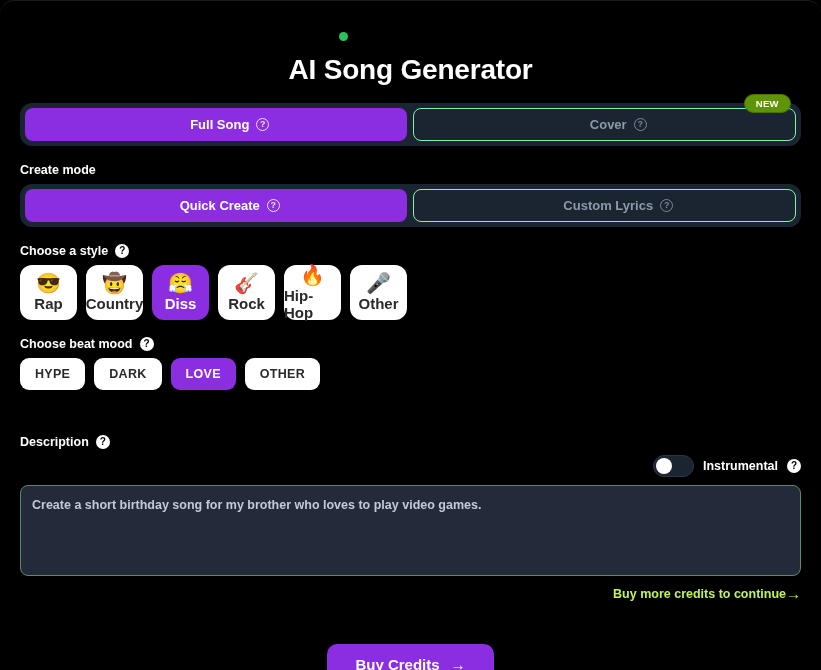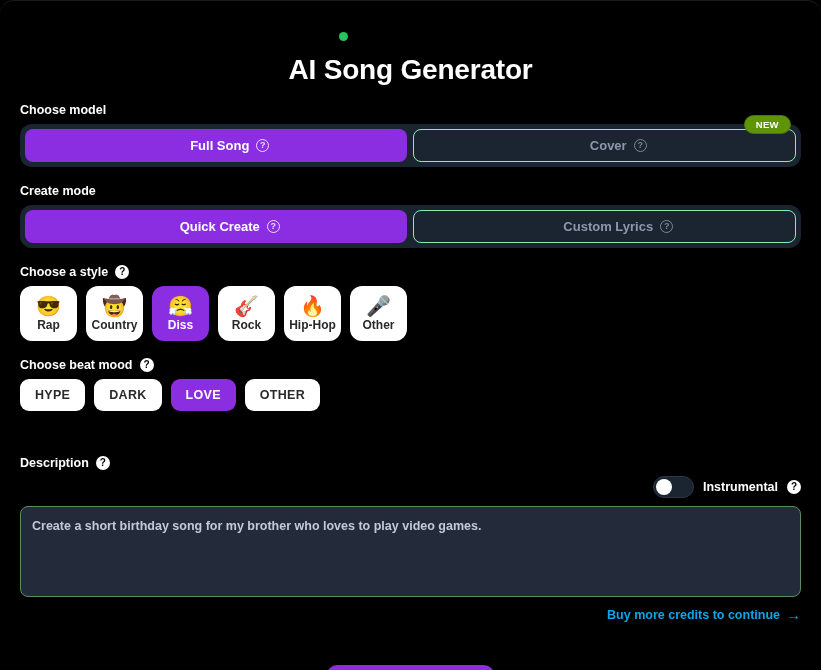--- a/index.html
+++ b/index.html
@@ -119,21 +119,21 @@
     display: flex; flex-direction: column;
     align-items: center; justify-content: center;
     gap: 2px;
     cursor: pointer;
   }
   .style-card.selected {
     background: #8b2de0;
   }
   .style-emoji { font-size: 20px; line-height: 1; }
   .style-name {
-    font-size: 12px; font-weight: bold; color: #2a2a2a;
+    font-size: 15px; font-weight: bold; color: #2a2a2a;
   }
   .style-card.selected .style-name { color: #ffffff; }
 
   
   .mood-row { display: flex; gap: 9px; }
   .mood-chip {
     min-width: 62px;
     height: 32px;
     padding: 0 15px;
     background: #ffffff;
@@ -186,23 +186,23 @@
     resize: none;
     outline: none;
     line-height: 1.45;
   }
   .credits-link-row {
     display: flex; justify-content: flex-end;
     margin-top: 6px;
   }
   .credits-link {
     font-size: 12.5px; font-weight: bold;
-    color: #0ea5e9;
+    color: #bef264;
     text-decoration: none;
-    display: inline-flex; align-items: center; gap: 6px;
+    display: inline-flex; align-items: center; 
     cursor: pointer;
   }
 
   
   .cta-row { display: flex; justify-content: center; margin-top: 26px; }
   .cta-btn {
     background: #8b2de0;
     color: #ffffff;
     border: none;
     border-radius: 10px;
@@ -223,23 +223,20 @@
 
 <div class="page">
 
   <div class="online-row">
     <span class="online-dot"></span>
     <span>100+ users online</span>
   </div>
   <h1 class="main-title">AI Song Generator</h1>
 
   <div class="block">
-    <div class="section-label">
-      <span>Choose model</span>
-    </div>
     <div class="segmented">
       <button class="seg-btn active">
         <span>Full Song</span>
         <span class="help-ring">?</span>
       </button>
       <button class="seg-btn inactive">
         <span>Cover</span>
         <span class="help-ring">?</span>
       </button>
       <span class="new-badge">NEW</span>

